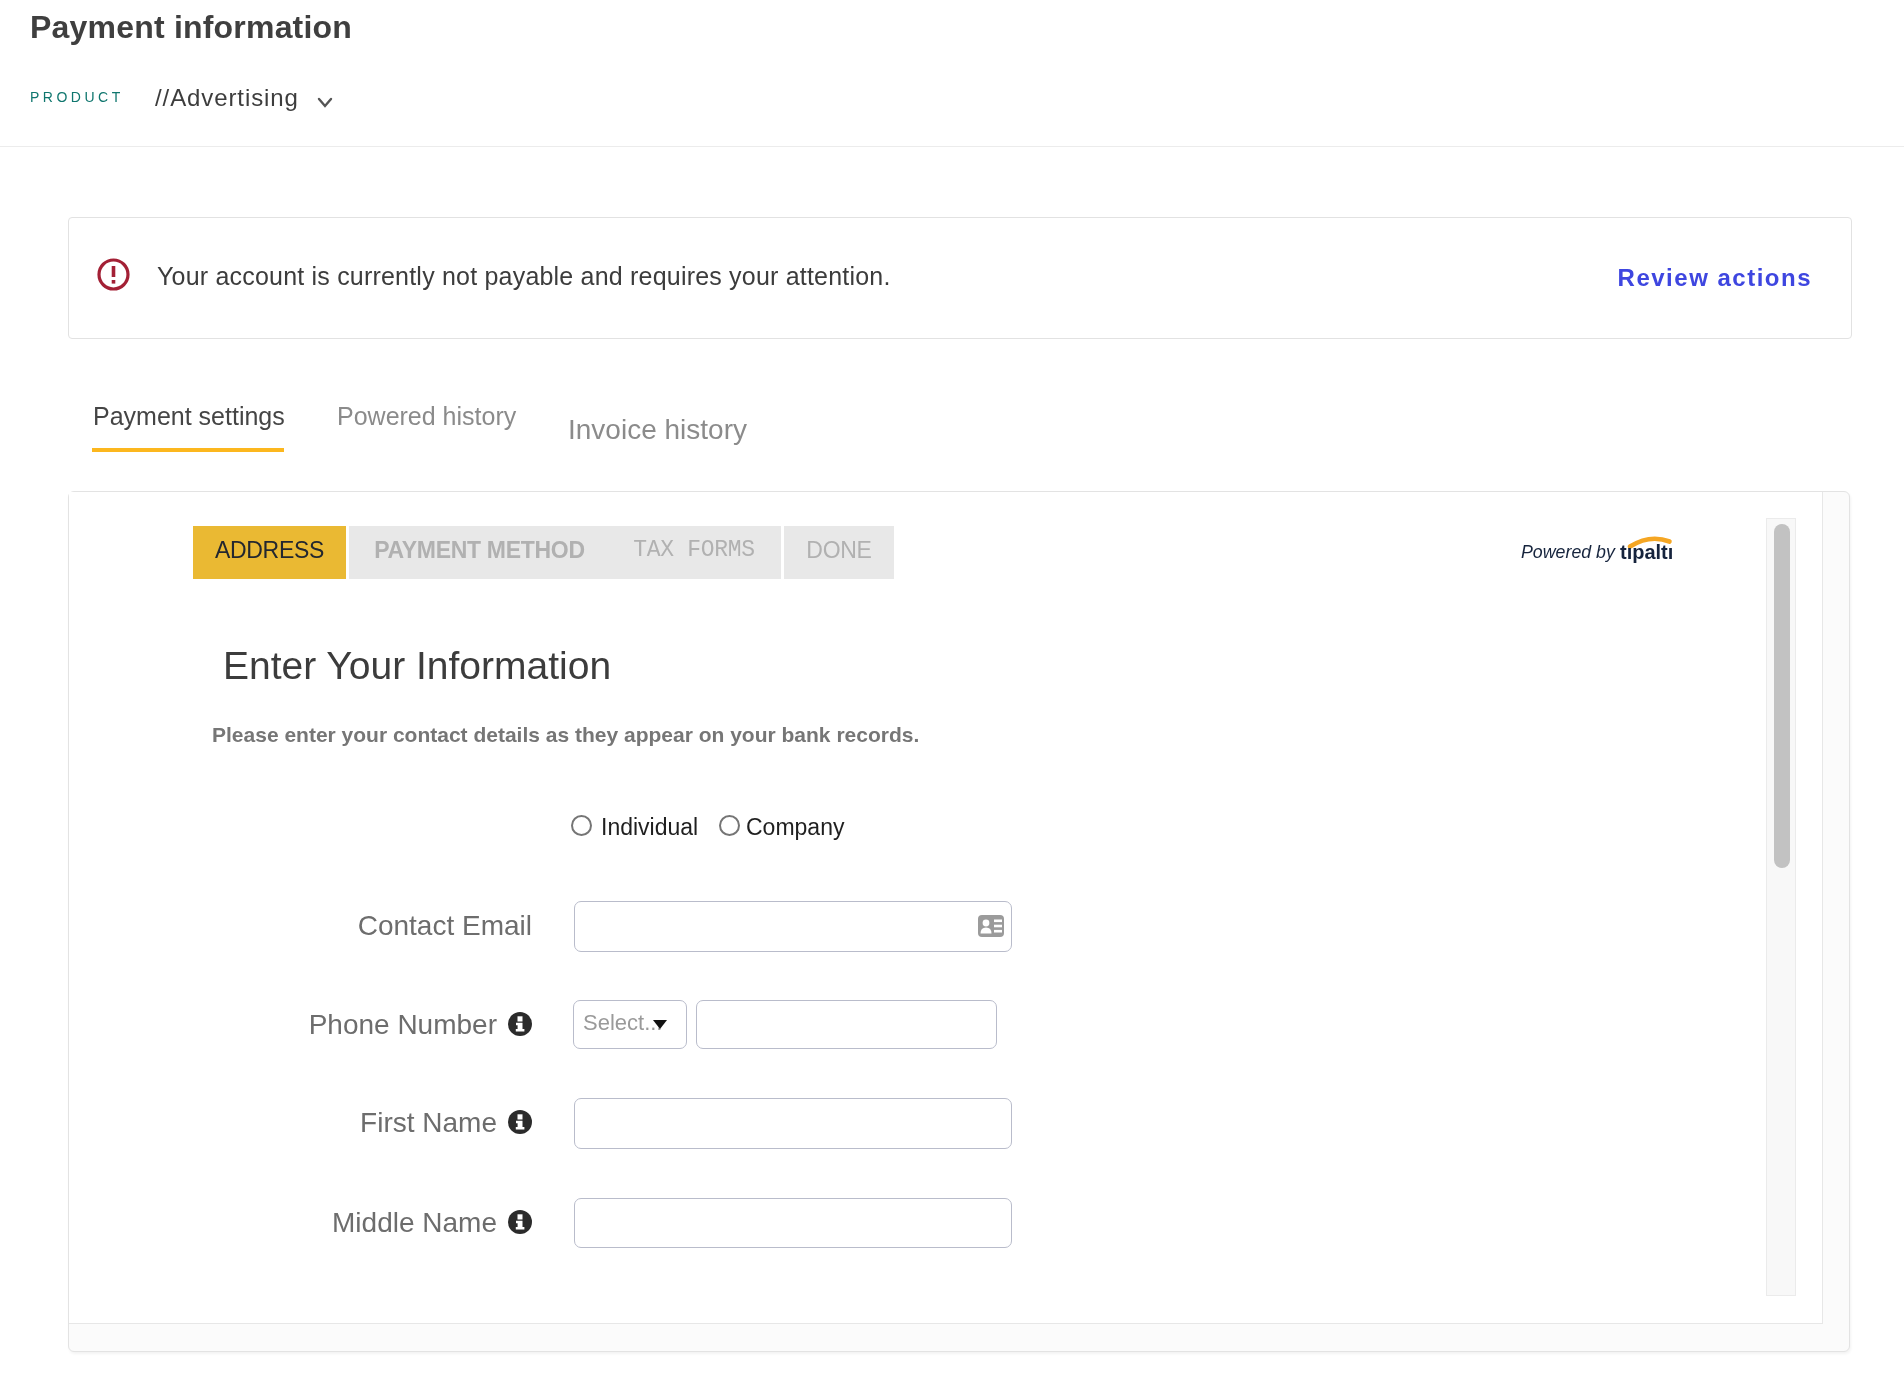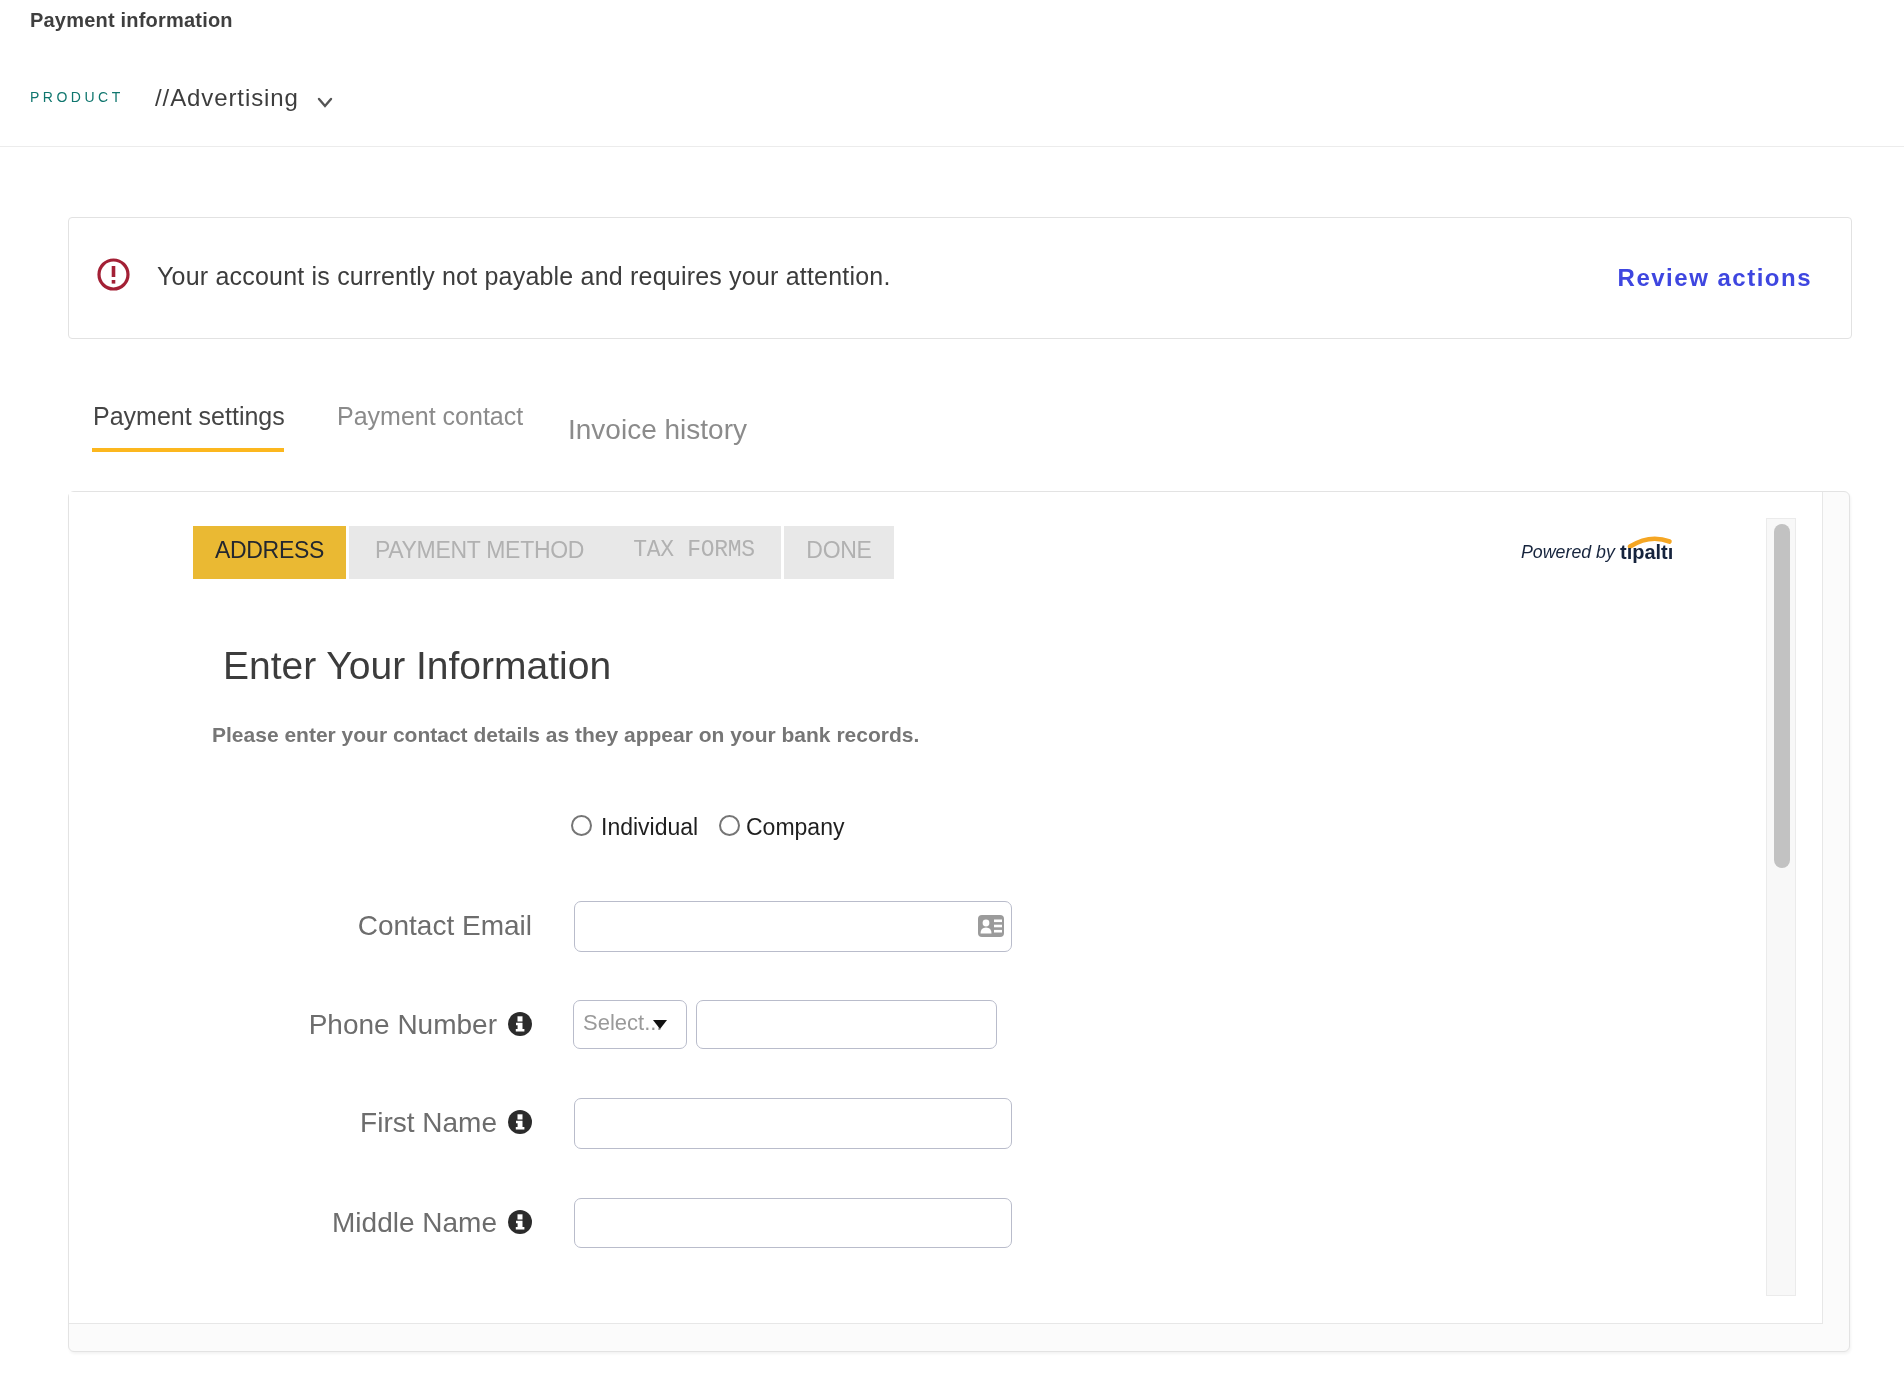--- a/index.html
+++ b/index.html
@@ -1,19 +1,19 @@
 <!DOCTYPE html>
 <html><head>
 <meta charset="utf-8">
 <style>
 * { margin:0; padding:0; box-sizing:border-box; }
 html,body { width:1904px; height:1386px; background:#fff; font-family:"Liberation Sans", sans-serif; position:relative; overflow:hidden; }
 .abs { position:absolute; }
 
-.h1 { left:30px; top:9px; font-size:20px; font-weight:bold; color:#3f3f3f; letter-spacing:0.2px; }
+.h1 { left:30px; top:9px; font-size:32px; font-weight:bold; color:#3f3f3f; letter-spacing:0.2px; }
 .product { left:30px; top:89px; font-size:14px; letter-spacing:3.5px; color:#0f766e; }
 .adv { left:155px; top:84px; font-size:24px; color:#3d3d3d; letter-spacing:0.9px; }
 .hdrline { left:0; top:146px; width:1904px; height:1px; background:#ececec; }
 
 .alert { left:68px; top:217px; width:1784px; height:122px; border:1px solid #e2e2e2; border-radius:4px; background:#fff; }
 .alert-text { left:157px; top:262px; font-size:25px; color:#3c3c3c; letter-spacing:0.2px; }
 .review { right:92px; top:264px; font-size:24px; font-weight:bold; color:#3e46e0; letter-spacing:1.5px; }
 
 .tab1 { left:93px; top:402px; font-size:25px; color:#454545; }
 .tab2 { left:337px; top:402px; font-size:25px; color:#8b8b8b; }
@@ -21,21 +21,21 @@
 .tabline { left:92px; top:448px; width:192px; height:4px; background:#fcb71e; }
 
 .card { left:68px; top:491px; width:1782px; height:861px; background:#fbfbfb; border:1px solid #e3e3e3; border-radius:6px; box-shadow:1px 2px 3px rgba(0,0,0,0.05); }
 .cardwhite { left:69px; top:492px; width:1754px; height:832px; background:#fff; border-right:1px solid #e7e7e7; border-bottom:1px solid #e7e7e7; }
 .sbtrack { left:1766px; top:518px; width:30px; height:778px; background:#f8f8f8; border:1px solid #ebebeb; }
 .sbthumb { left:1774px; top:524px; width:16px; height:344px; background:#c2c2c2; border-radius:8px; }
 
 .step { top:526px; height:53px; font-size:23px; letter-spacing:-0.3px; padding-bottom:5px; display:flex; align-items:center; justify-content:center; background:#e8e8e8; color:#b1b1b1; }
 .step.active { background:#eab933; color:#23272f; }
 .s1 { left:193px; width:153px; }
-.s2 { left:349px; width:261px; }
+.s2 { left:349px; width:261px;font-weight:bold; }
 .s3 { left:607px; width:174px;font-family:Liberation Mono, monospace; }
 .s4 { left:784px; width:110px; }
 
 .powered { left:1521px; top:542px; font-size:17.8px; font-style:italic; color:#16243d; }
 
 .ih1 { left:223px; top:644px; font-size:39px; color:#3c3c3c; }
 .isub { left:212px; top:723px; font-size:21px; font-weight:bold; color:#767676; }
 .row { left:193px; width:1200px; height:50px; display:flex; align-items:center; }
 .lblcol { position:absolute; left:0; width:339px; display:flex; align-items:center; justify-content:flex-end; color:#6d6d6d; font-size:28px; }
 .ico-i { position:relative; top:-1px; margin-left:11px; flex:0 0 auto; }
@@ -62,21 +62,21 @@
   <div class="abs alert"></div>
   <svg class="abs" style="left:97px; top:258px;" width="33" height="33" viewBox="0 0 33 33">
     <circle cx="16.5" cy="16.5" r="14.5" fill="none" stroke="#a32035" stroke-width="3.2"></circle>
     <rect x="14.7" y="8" width="3.6" height="11" fill="#a32035"></rect>
     <rect x="14.7" y="22" width="3.6" height="3.6" fill="#a32035"></rect>
   </svg>
   <div class="abs alert-text">Your account is currently not payable and requires your attention.</div>
   <div class="abs review">Review actions</div>
 
   <div class="abs tab1">Payment settings</div>
-  <div class="abs tab2">Payment contact</div>
+  <div class="abs tab2">Powered history</div>
   <div class="abs tab3">Invoice history</div>
   <div class="abs tabline"></div>
 
   <div class="abs card"></div>
   <div class="abs cardwhite"></div>
   <div class="abs sbtrack"></div>
   <div class="abs sbthumb"></div>
 
   <div class="abs step active s1">ADDRESS</div>
   <div class="abs step s2">PAYMENT METHOD</div>

